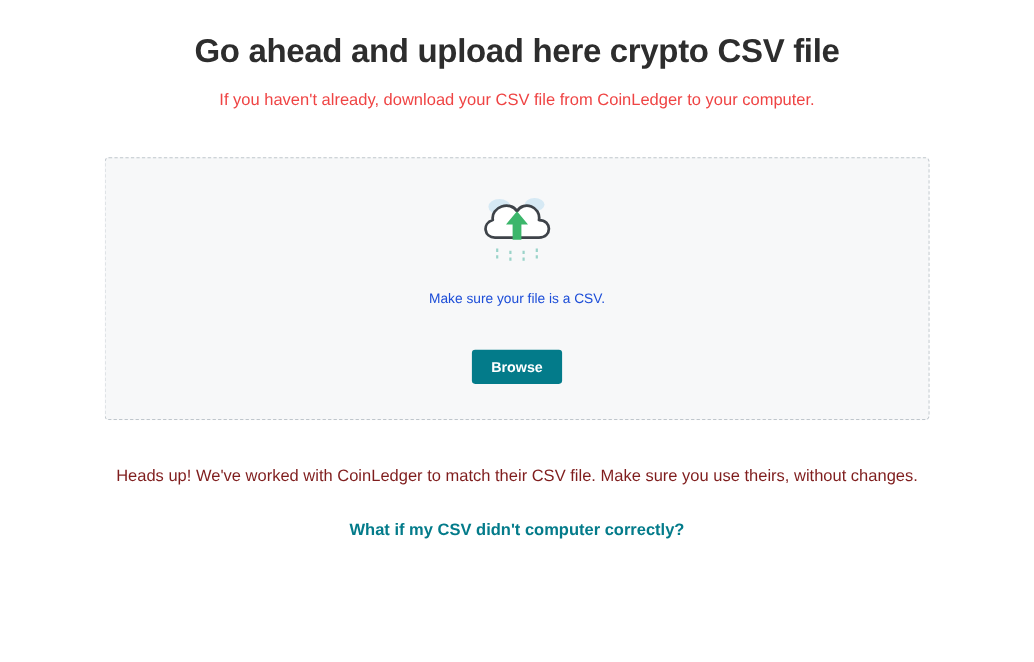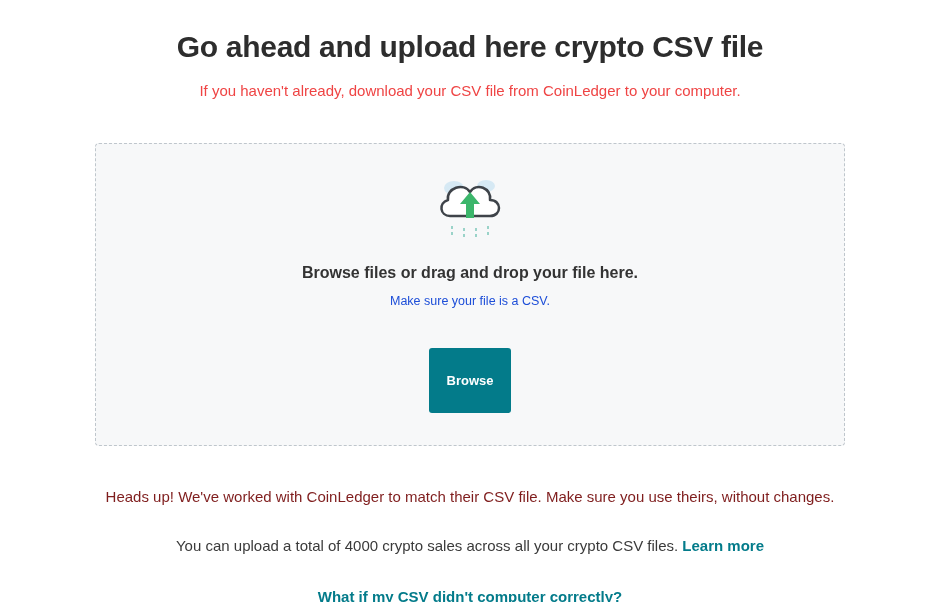--- a/index.html
+++ b/index.html
@@ -54,21 +54,21 @@
     .dropzone-hint {
       font-size: 12.5px;
       color: #1d4ed8;
       margin-bottom: 40px;
     }
     .browse-btn {
       background: #037b8a;
       color: #ffffff;
       border: none;
       border-radius: 3px;
-      padding: 25px 18px;
+      padding: 8px 18px;
       font-size: 13px;
       font-weight: 700;
       cursor: pointer;
       font-family: inherit;
     }
     .note {
       font-size: 15px;
       color: #7f1d1d;
       margin-bottom: 28px;
       line-height: 1.5;
@@ -117,28 +117,24 @@
                  C10 46 8 33 18 30
                  C16 18 34 12 40 22
                  C46 12 62 18 60 30
                  C72 30 72 46 60 46
                  Z" fill="#ffffff" stroke="#3e4349" stroke-width="2.5" stroke-linejoin="round"></path>
 
         <path d="M40 22 L30 34 L36 34 L36 48 L44 48 L44 34 L50 34 Z" fill="#3cb66b"></path>
       </svg>
     </div>
 
-    <div class="dropzone-instruction">Browse files or drag and drop your file here.</div>
 
     <div class="dropzone-hint">Make sure your file is a CSV.</div>
 
     <button class="browse-btn">Browse</button>
   </div>
 
   <p class="note">Heads up! We've worked with CoinLedger to match their CSV file. Make sure you use theirs, without changes.</p>
 
-  <p class="note2">
-    <span>You can upload a total of 4000 crypto sales across all your crypto CSV files. </span><a class="link">Learn more</a>
-  </p>
 
   <div class="link-q">What if my CSV didn't computer correctly?</div>
 
 </div>
 
 </body></html>

